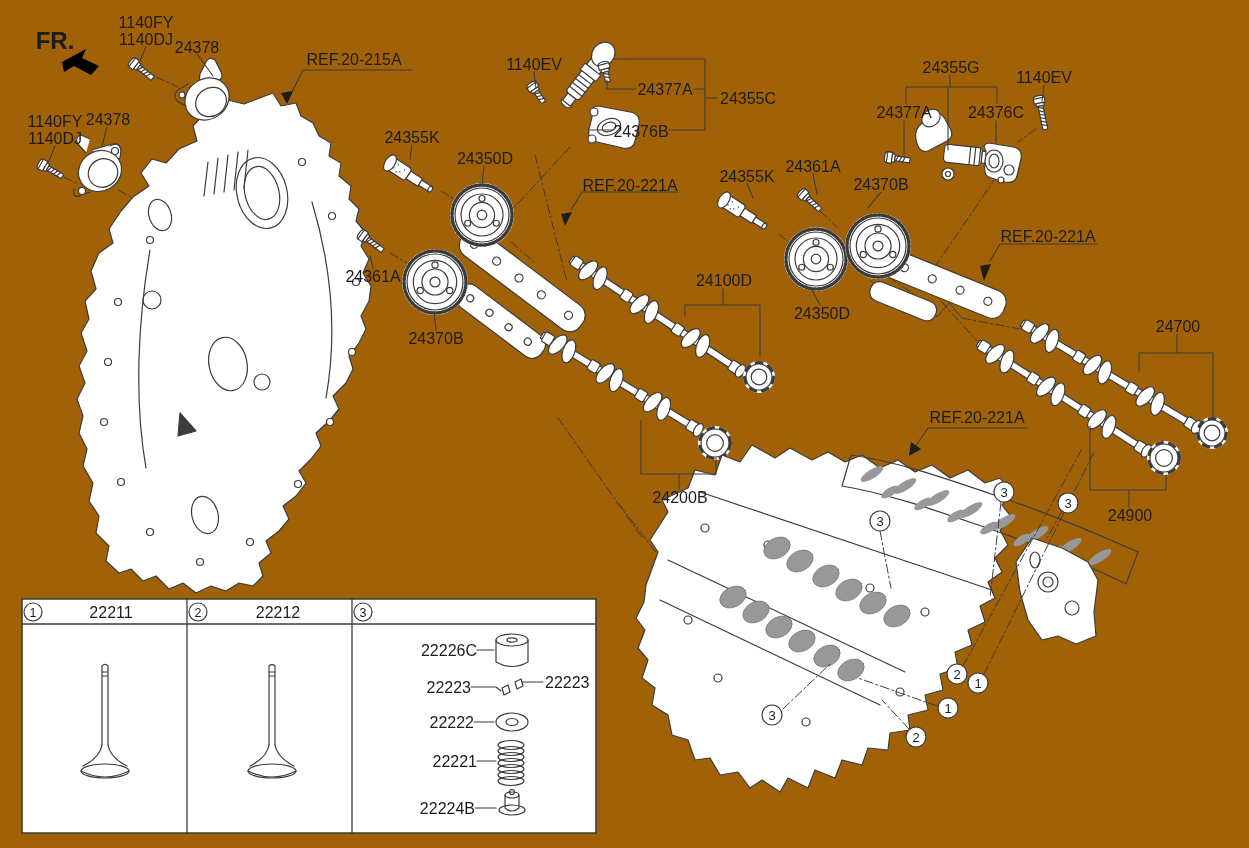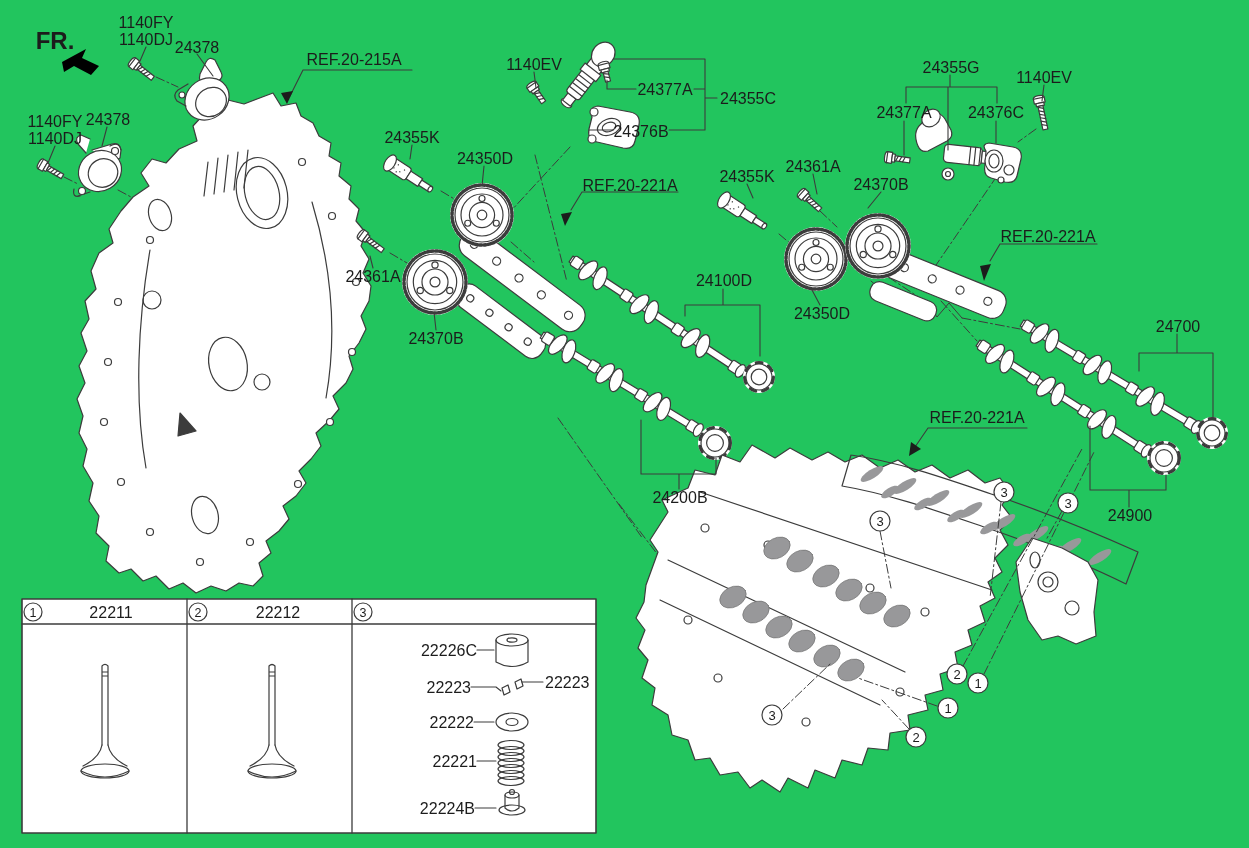--- a/index.html
+++ b/index.html
@@ -1,16 +1,16 @@
 <!DOCTYPE html>
 <html><head>
 <meta charset="utf-8">
 <style>
   html,body{margin:0;padding:0;background:#ffffff;}
-  #stage{position:relative;width:1249px;height:848px;background:#22c55e;overflow:hidden;
+  #stage{position:relative;width:1249px;height:848px;background:#a16207;overflow:hidden;
          font-family:"Liberation Sans",sans-serif;}
   #stage svg{position:absolute;left:0;top:0;}
   text{font-family:"Liberation Sans",sans-serif;}
 </style>
 </head>
 <body>
 
 <div id="stage">
 <svg id="art" width="1249" height="848" viewBox="0 0 1249 848">
 <g id="art-root" fill="none" stroke="#3c3c3c" stroke-width="1.2" stroke-linecap="round" stroke-linejoin="round">

